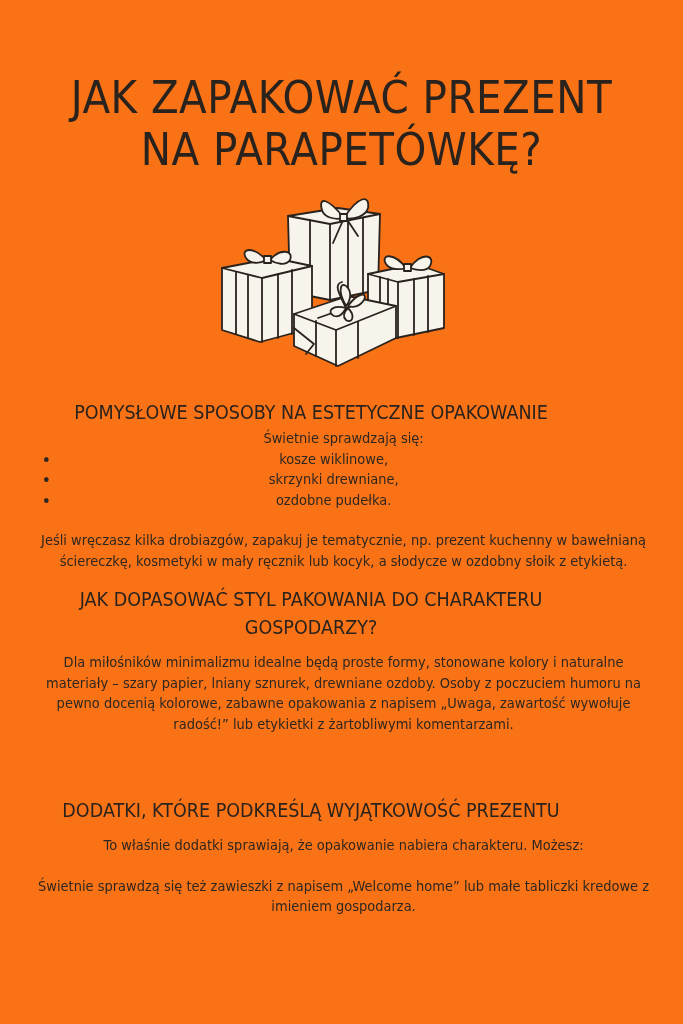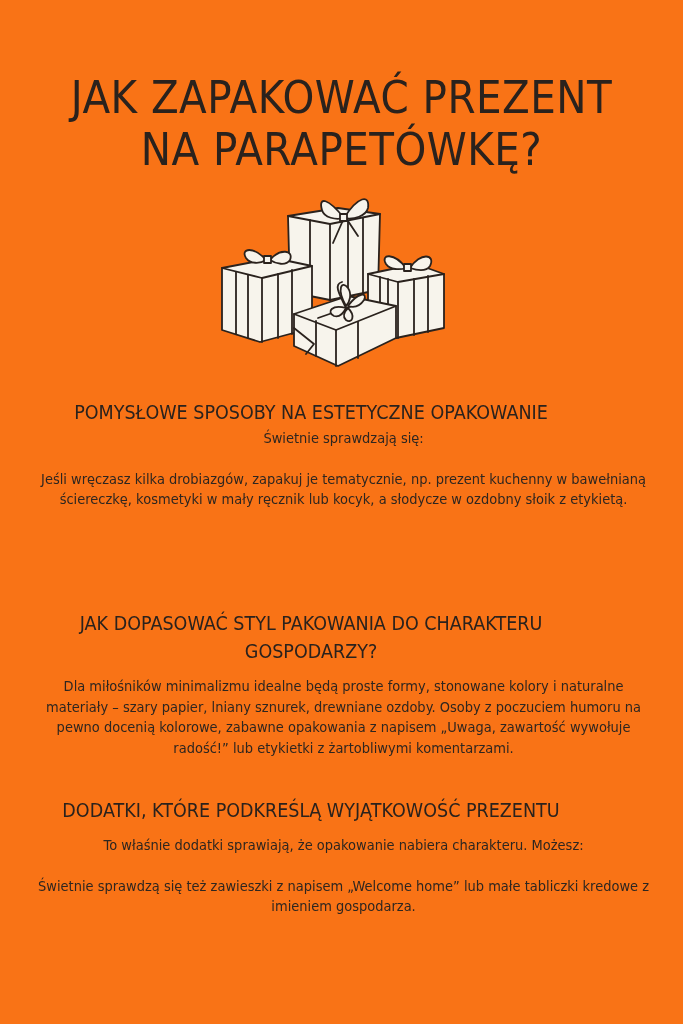--- a/index.html
+++ b/index.html
@@ -155,24 +155,29 @@
       <path d="M130 118 C 140 104, 150 104, 146 112 C 142 118, 136 120, 130 118 Z" fill="#f7f4ec"></path>
       <path d="M128 120 C 114 116, 108 124, 116 128 C 122 130, 126 124, 128 120 Z" fill="#f7f4ec"></path>
       <path d="M130 120 C 138 128, 134 136, 128 132 C 124 128, 126 124, 130 120 Z" fill="#f7f4ec"></path>
       <path d="M128 120 C 120 104, 116 96, 124 94"></path>
     </svg>
   </div>
 
   <div class="section" style="top:399px;">
     <h2 class="h2">POMYSŁOWE SPOSOBY NA ESTETYCZNE OPAKOWANIE</h2>
     <p class="p" style="margin-top:1px;">Świetnie sprawdzają się:</p>
+    <ul class="bullets">
+      <li>kosze wiklinowe,</li>
+      <li>skrzynki drewniane,</li>
+      <li>ozdobne pudełka.</li>
+    </ul>
     <p class="p" style="margin-top:20px;">Jeśli wręczasz kilka drobiazgów, zapakuj je tematycznie, np. prezent kuchenny w bawełnianą ściereczkę, kosmetyki w mały ręcznik lub kocyk, a słodycze w ozdobny słoik z etykietą.</p>
   </div>
 
-  <div class="section" style="top:610px;">
+  <div class="section" style="top:586px;">
     <h2 class="h2">JAK DOPASOWAĆ STYL PAKOWANIA DO CHARAKTERU</h2>
     <h2 class="h2">GOSPODARZY?</h2>
     <p class="p" style="margin-top:10px;">Dla miłośników minimalizmu idealne będą proste formy, stonowane kolory i naturalne materiały – szary papier, lniany sznurek, drewniane ozdoby. Osoby z poczuciem humoru na pewno docenią kolorowe, zabawne opakowania z napisem „Uwaga, zawartość wywołuje radość!” lub etykietki z żartobliwymi komentarzami.</p>
   </div>
 
   <div class="section" style="top:797px;">
     <h2 class="h2">DODATKI, KTÓRE PODKREŚLĄ WYJĄTKOWOŚĆ PREZENTU</h2>
     <p class="p" style="margin-top:10px;">To właśnie dodatki sprawiają, że opakowanie nabiera charakteru. Możesz:</p>
     <p class="p" style="margin-top:20px;">Świetnie sprawdzą się też zawieszki z napisem „Welcome home” lub małe tabliczki kredowe z imieniem gospodarza.</p>
   </div>

